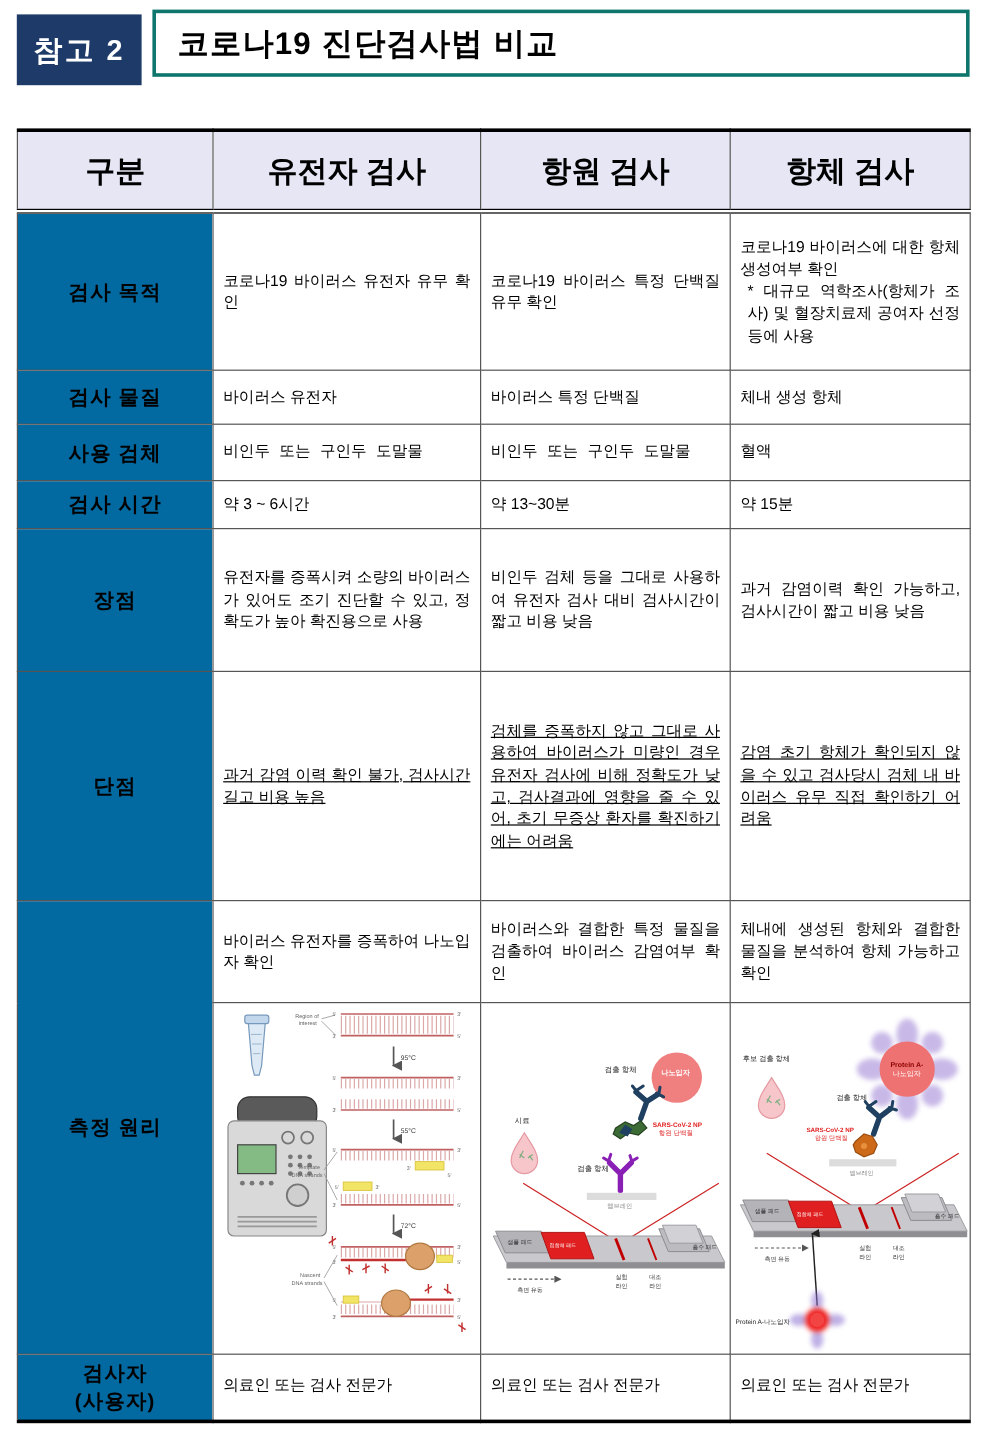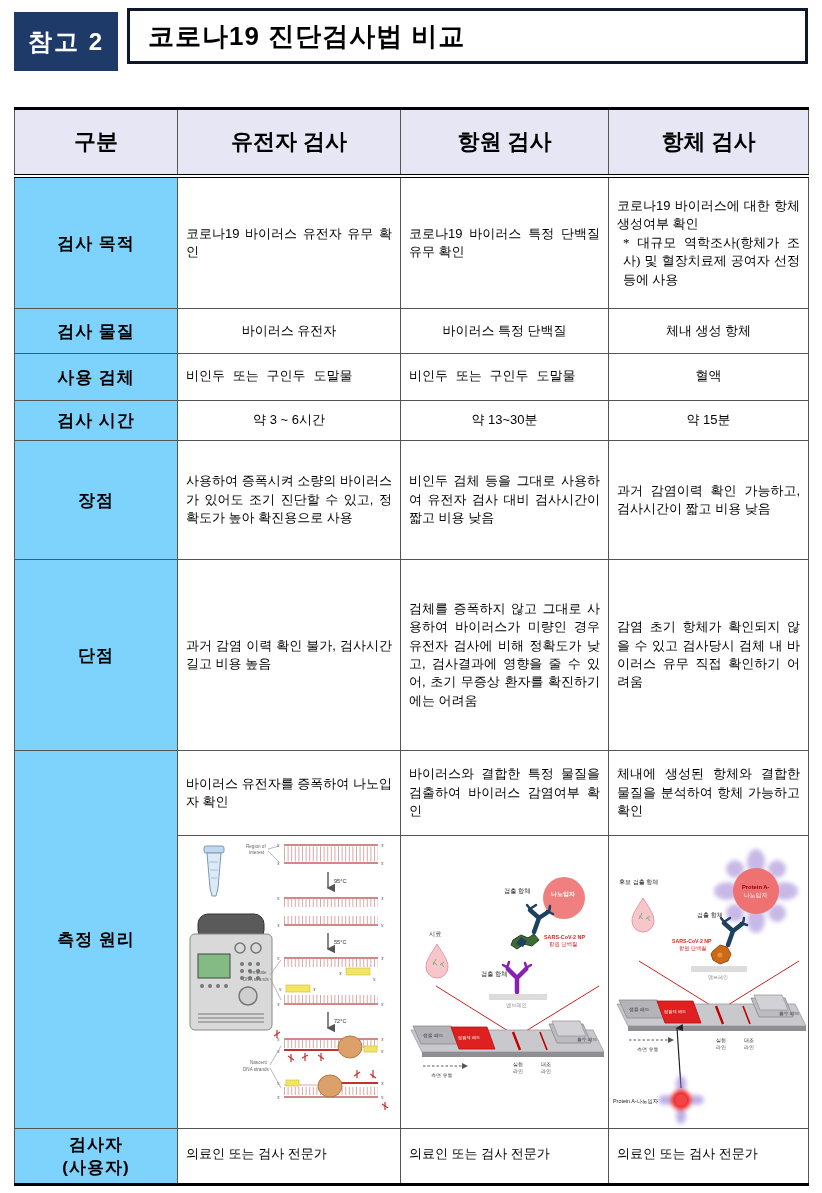--- a/index.html
+++ b/index.html
@@ -9,58 +9,58 @@
   }
   
   .hdr{position:absolute;left:0;top:0;width:822px;height:100px;}
   .badge{
     position:absolute;left:14px;top:12px;width:104px;height:59px;
     background:#1e3a68;color:#fff;font-weight:bold;font-size:24px;
     display:flex;align-items:center;justify-content:center;letter-spacing:2px;
   }
   .titlebox{
     position:absolute;left:127px;top:8px;width:675px;height:50px;
-    border:3px solid #0f172a;display:flex;align-items:center;
+    border:3px solid #0f766e;display:flex;align-items:center;
   }
   .titlebox .t{font-size:26px;font-weight:bold;padding-left:18px;letter-spacing:1px;}
   
   table.cmp{
     position:absolute;left:14px;top:107px;width:794px;
     border-collapse:collapse;table-layout:fixed;
     border-top:3px solid #000;border-bottom:3px solid #000;
     border-left:1px solid #555;border-right:1px solid #555;
   }
   table.cmp th,table.cmp td{
     border-left:1px solid #555;border-right:1px solid #555;
     border-top:1px solid #555;border-bottom:1px solid #555;
     padding:4px 8px;vertical-align:middle;overflow:hidden;
   }
   tr.r-head th{
-    background:#e6e6f5;font-size:22px;font-weight:bold;text-align:center;
+    background:#e6e6f5;font-size:25px;font-weight:bold;text-align:center;
     height:56px;border-bottom:4px double #000;
   }
   th.rowlab{
-    font-size:17px;font-weight:bold;text-align:center;background:#7dd3fc;
+    font-size:17px;font-weight:bold;text-align:center;background:#0369a1;
     letter-spacing:1px;
   }
   td.cell{
     font-size:13px;line-height:1.42;text-align:justify;text-justify:inter-word;
     vertical-align:top;padding-top:7px;
   }
-  td.cell.mid{vertical-align:middle;padding-top:4px;text-align:center;}
+  td.cell.mid{vertical-align:middle;padding-top:4px;text-align:left;}
   tr.r-purpose td.cell{height:122px;}
   tr.r-material td.cell{height:36px;}
   tr.r-specimen td.cell{height:38px;font-family:Liberation Mono, monospace;}
   tr.r-time td.cell{height:31px;}
   tr.r-pros td.cell{height:110px;}
-  tr.r-cons td.cell{height:182px;}
+  tr.r-cons td.cell{height:182px;text-decoration:underline;}
   tr.r-ptext td.cell{height:76px;}
   tr.r-pimg td{height:292px;padding:0;vertical-align:top;}
   tr.r-tester td.cell{height:50px;vertical-align:middle;padding-top:0;text-align:left;}
-  .note{margin-left:6px;text-align:justify;font-family:Liberation Serif, serif;}
+  .note{margin-left:6px;text-align:justify;}
   .lh-tight{line-height:1.28;}
   svg{display:block;}
   .tinytxt{font-family:"Liberation Sans",sans-serif;}
 </style>
 </head>
 <body>
 
 <div class="hdr">
   <div class="badge">
     <span>참고 2</span>
@@ -108,21 +108,21 @@
       <td class="cell mid">혈액</td>
     </tr>
     <tr class="r-time">
       <th class="rowlab">검사 시간</th>
       <td class="cell mid">약 3 ~ 6시간</td>
       <td class="cell mid">약 13~30분</td>
       <td class="cell mid">약 15분</td>
     </tr>
     <tr class="r-pros">
       <th class="rowlab">장점</th>
-      <td class="cell">사용하여 증폭시켜 소량의 바이러스가 있어도 조기 진단할 수 있고, 정확도가 높아 확진용으로 사용</td>
+      <td class="cell">유전자를 증폭시켜 소량의 바이러스가 있어도 조기 진단할 수 있고, 정확도가 높아 확진용으로 사용</td>
       <td class="cell">비인두 검체 등을 그대로 사용하여 유전자 검사 대비 검사시간이 짧고 비용 낮음</td>
       <td class="cell">과거 감염이력 확인 가능하고, 검사시간이 짧고 비용 낮음</td>
     </tr>
     <tr class="r-cons">
       <th class="rowlab">단점</th>
       <td class="cell">과거 감염 이력 확인 불가, 검사시간 길고 비용 높음</td>
       <td class="cell">검체를 증폭하지 않고 그대로 사용하여 바이러스가 미량인 경우 유전자 검사에 비해 정확도가 낮고, 검사결과에 영향을 줄 수 있어, 초기 무증상 환자를 확진하기에는 어려움</td>
       <td class="cell">감염 초기 항체가 확인되지 않을 수 있고 검사당시 검체 내 바이러스 유무 직접 확인하기 어려움</td>
     </tr>
     <tr class="r-ptext">

